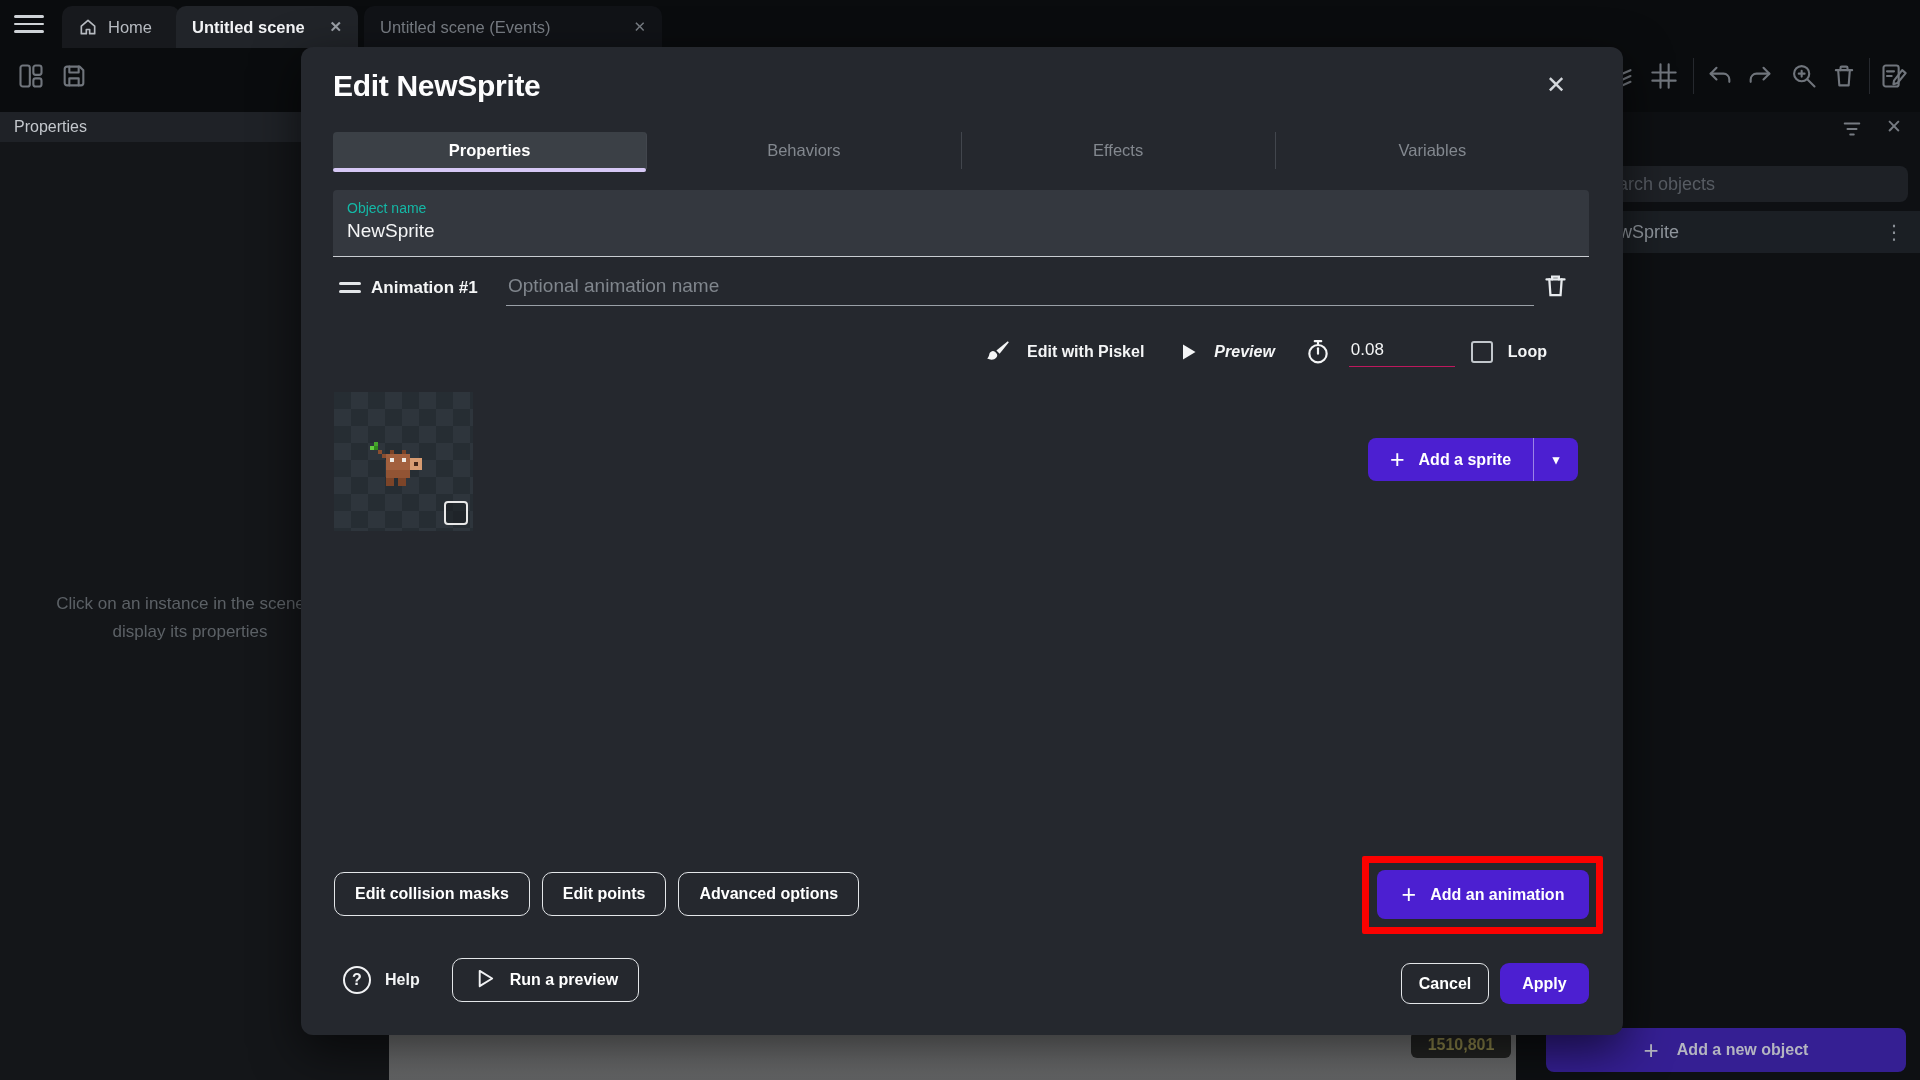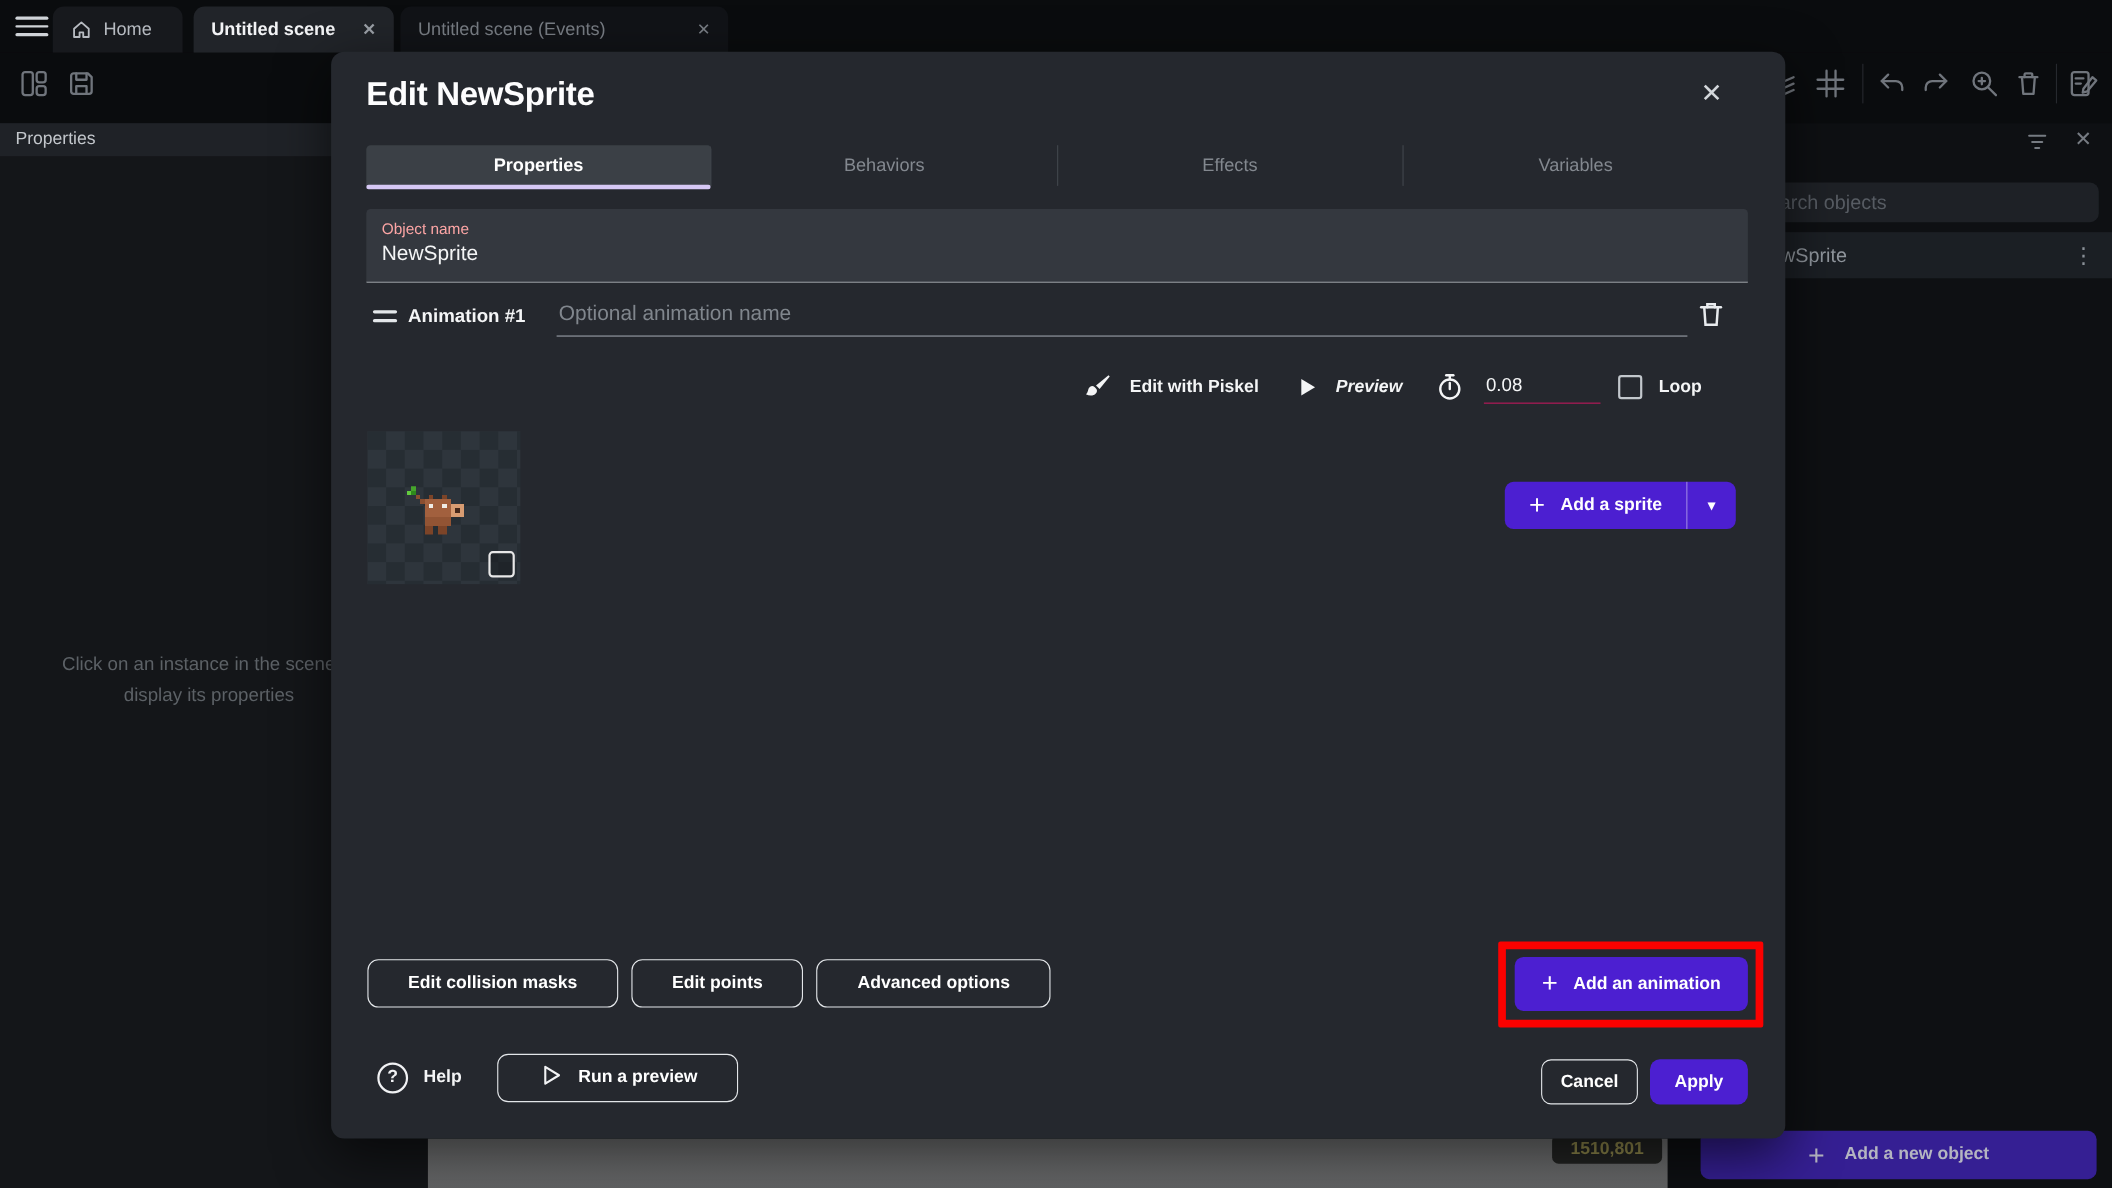--- a/index.html
+++ b/index.html
@@ -10,21 +10,21 @@
     font-family:"Liberation Sans", sans-serif;
     color:#fff;
   }
   .abs { position:absolute; }
 
   
   .topbar { left:0; top:0; width:1920px; height:48px; background:#0a0c0e; }
   .burger { left:14px; top:15px; width:30px; height:18px; display:flex; flex-direction:column; justify-content:space-between; cursor:pointer; }
   .burger div { height:2.6px; background:#cfd3d7; border-radius:2px; }
   .tab { top:6px; height:42px; border-radius:10px 10px 0 0; display:flex; align-items:center; gap:10px; padding:0 16px; font-size:16.5px; cursor:pointer; }
-  .tab-home { left:48px; width:118px; background:#17191d; color:#b6bac0; }
+  .tab-home { left:62px; width:118px; background:#17191d; color:#b6bac0; }
   .tab-scene { left:176px; width:182px; background:#212429; color:#f2f3f5; font-weight:600; }
   .tab-events { left:364px; width:298px; background:#111317; color:#787d84; }
   .tab .x { margin-left:auto; font-size:15px; color:#9ba0a7; }
   .tab-events .x { color:#787d84; }
 
   
   .toolrow { left:0; top:48px; width:1920px; height:64px; background:#0a0c0e; }
   .ticon { position:absolute; top:14px; width:28px; height:28px; color:#70757c; }
   .ticon svg { width:100%; height:100%; stroke:currentColor; fill:none; stroke-width:1.8; stroke-linecap:round; stroke-linejoin:round; }
   .tdiv { position:absolute; top:10px; width:1px; height:36px; background:#26292e; }
@@ -59,21 +59,21 @@
   .dlg-close { left:1245px; top:24px; font-size:24px; color:#d3d7db; cursor:pointer; }
 
   .dlg-tabs { left:32px; top:85px; width:1256px; height:37px; display:flex; }
   .dlg-tab { flex:1; display:flex; align-items:center; justify-content:center; font-size:16.5px; color:#83888f; cursor:pointer;
              border-right:1px solid #42464d; position:relative; }
   .dlg-tab:last-child { border-right:none; }
   .dlg-tab.active { background:#3b4046; color:#fff; font-weight:700; border-radius:4px 4px 0 0; }
   .dlg-tab.active::after { content:""; position:absolute; left:0; right:0; bottom:-3px; height:4px; background:#d6c8f5; border-radius:2px; }
 
   .objname-field { left:32px; top:143px; width:1256px; height:67px; background:#34383f; border-radius:4px 4px 0 0; border-bottom:1px solid #c9cdd2; }
-  .objname-label { position:absolute; left:14px; top:10px; font-size:14px; color:#fca5a5; }
+  .objname-label { position:absolute; left:14px; top:10px; font-size:14px; color:#14b8a6; }
   .objname-input { position:absolute; left:14px; top:30px; width:1200px; background:transparent; border:none; outline:none;
                    font-size:19px; color:#f4f5f6; font-family:"Liberation Sans",sans-serif; }
 
   .anim-row { left:32px; top:222px; width:1256px; height:40px; }
   .drag-handle { position:absolute; left:6px; top:13px; width:22px; height:11px; display:flex; flex-direction:column; justify-content:space-between; cursor:grab; }
   .drag-handle div { height:2.6px; background:#e4e7ea; border-radius:2px; }
   .anim-label { position:absolute; left:38px; top:9px; font-size:17px; font-weight:700; color:#f4f5f6; }
   .anim-input { position:absolute; left:173px; top:2px; width:1028px; background:transparent; border:none; outline:none;
                 border-bottom:1px solid #9aa0a7; padding:4px 2px 8px 2px; font-size:19px; color:#e8eaec; font-family:"Liberation Sans",sans-serif; }
   .anim-input::placeholder { color:#80868d; }
@@ -96,21 +96,21 @@
   .btn-purple { background:#4c1fd1; color:#fff; font-weight:700; font-size:16px; border:none; border-radius:8px;
                 display:flex; align-items:center; justify-content:center; cursor:pointer; font-family:"Liberation Sans",sans-serif; }
   .btn-purple .plus { font-size:25px; font-weight:400; margin-right:14px; }
 
   .add-sprite { left:1067px; top:391px; width:210px; height:43px; padding:0; }
   .add-sprite .main { flex:1; display:flex; align-items:center; justify-content:center; height:100%; }
   .add-sprite .sep { width:1px; height:100%; background:rgba(255,255,255,.45); }
   .add-sprite .dd { width:44px; height:100%; display:flex; align-items:center; justify-content:center; font-size:13px; }
 
   .btn-outline { background:transparent; border:1px solid #e3e6e9; border-radius:10px; color:#fff; font-weight:700; font-size:16px;
-                 display:inline-flex; align-items:center; justify-content:center; padding:0 36px; height:44px; cursor:pointer;
+                 display:inline-flex; align-items:center; justify-content:center; padding:0 20px; height:44px; cursor:pointer;
                  font-family:"Liberation Sans",sans-serif; white-space:nowrap; }
   .mask-row { left:33px; top:825px; display:flex; gap:12px; }
 
   .add-anim { left:1076px; top:823px; width:212px; height:49px; }
   .red-box { left:1362px; top:856px; width:241px; height:78px; border:7px solid #fb0100; border-radius:2px; z-index:30; pointer-events:none; }
 
   .footer-left { left:42px; top:911px; display:flex; align-items:center; gap:14px; }
   .help-icon { width:28px; height:28px; border:2px solid #f1f2f4; border-radius:50%; display:flex; align-items:center; justify-content:center;
                font-size:16px; font-weight:700; color:#f1f2f4; cursor:pointer; }
   .run-btn { margin-left:18px; gap:14px; }

